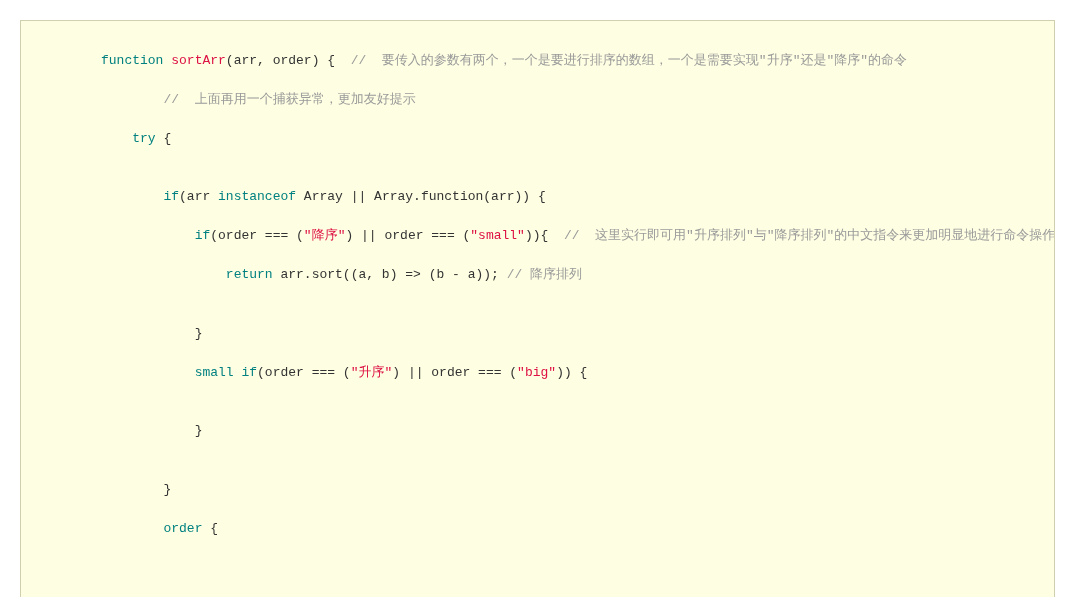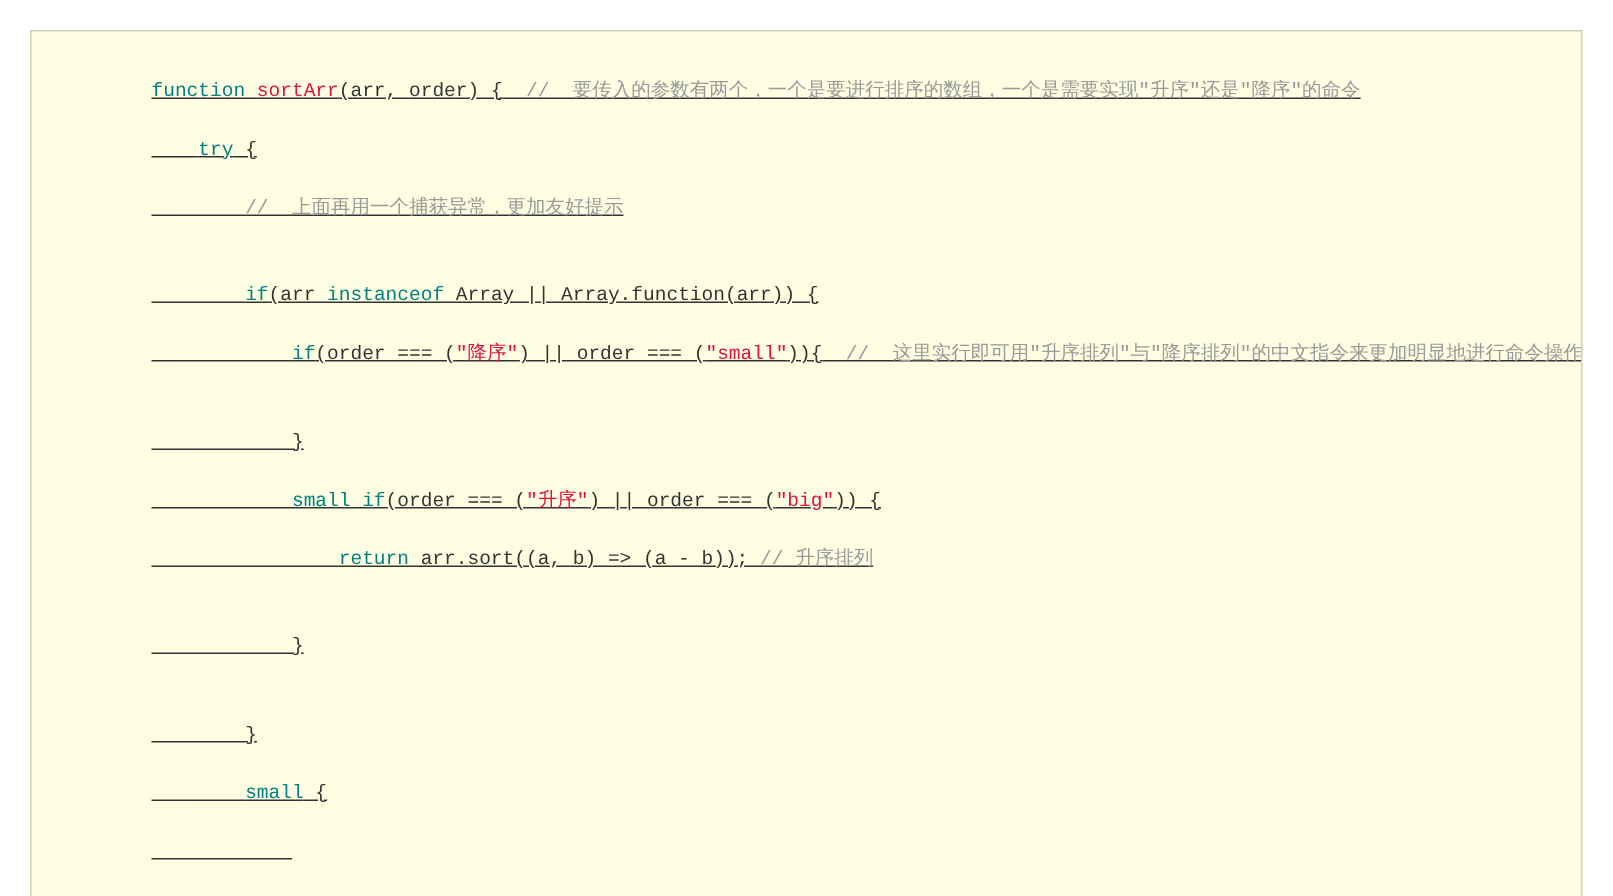--- a/index.html
+++ b/index.html
@@ -14,46 +14,45 @@
     background: #fefee2;
     border: 1px solid #d0d0b0;
     padding: 10px 10px 10px 0;
     white-space: pre;
     overflow-x: auto;
     color: #333;
   }
   .line {
     padding-left: 80px;
     display: block;
-    text-decoration: underline;
   }
   .kw { color: #008080; }
   .fn { color: #d14; }
   .str { color: #d14; }
   .cmt { color: #9a9a9a; }
 </style>
 </head>
 <body>
 
 <div class="code-block">
 <span class="line"><span class="kw">function</span> <span class="fn">sortArr</span><span>(arr, order) {</span><span class="cmt">  //  要传入的参数有两个，一个是要进行排序的数组，一个是需要实现"升序"还是"降序"的命令</span></span>
+<span class="line">        <span class="cmt">//  上面再用一个捕获异常，更加友好提示</span></span>
 <span class="line">    <span class="kw">try</span><span> {</span></span>
-<span class="line">        <span class="cmt">//  上面再用一个捕获异常，更加友好提示</span></span>
 <span class="line"><span></span></span>
 <span class="line">        <span class="kw">if</span><span>(arr </span><span class="kw">instanceof</span><span> Array || Array.function(arr)) {</span></span>
 <span class="line">            <span class="kw">if</span><span>(order === (</span><span class="str">"降序"</span><span>) || order === (</span><span class="str">"small"</span><span>)){</span><span class="cmt">  //  这里实行即可用"升序排列"与"降序排列"的中文指令来更加明显地进行命令操作</span></span>
+<span class="line">                <span class="kw">return</span><span> arr.sort((a, b) =&gt; (b - a)); </span><span class="cmt">// 降序排列</span></span>
 <span class="line"><span></span></span>
 <span class="line">            <span>}</span></span>
 <span class="line">            <span class="kw">small if</span><span>(order === (</span><span class="str">"升序"</span><span>) || order === (</span><span class="str">"big"</span><span>)) {</span></span>
-<span class="line">                <span class="kw">return</span><span> arr.sort((a, b) =&gt; (a - b)); </span><span class="cmt">// 升序排列</span></span>
 <span class="line"><span></span></span>
 <span class="line">            <span>}</span></span>
 <span class="line"><span></span></span>
 <span class="line">        <span>}</span></span>
-<span class="line">        <span class="kw">small</span><span> {</span></span>
+<span class="line">        <span class="kw">order</span><span> {</span></span>
 <span class="line">            </span>
 
 
 
 
 
 
 <span class="line"><span></span></span>
 
 <span class="line"><span></span></span>

